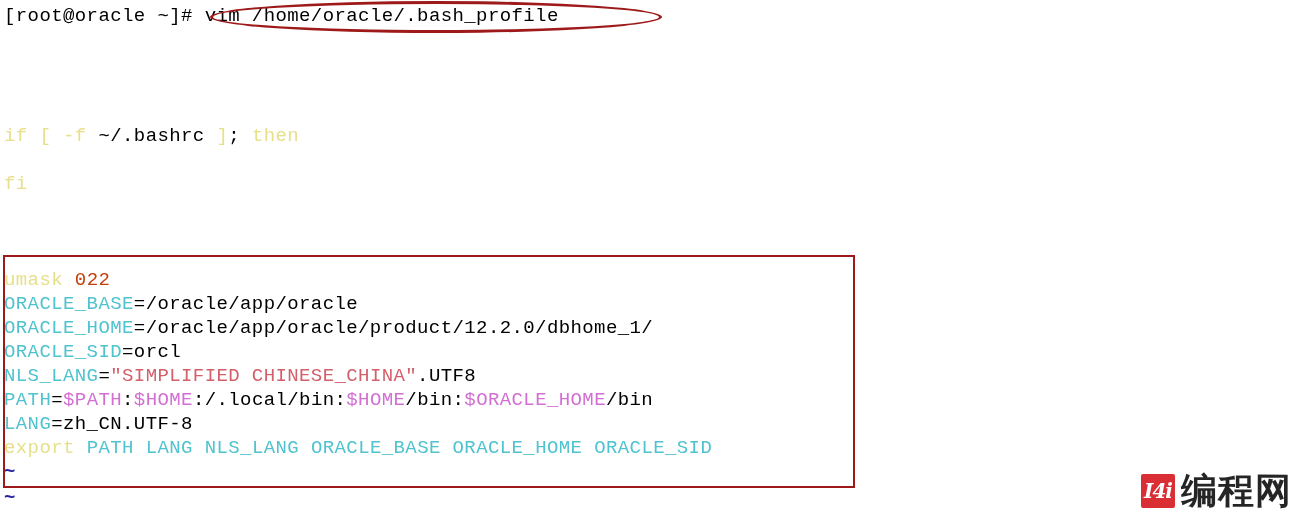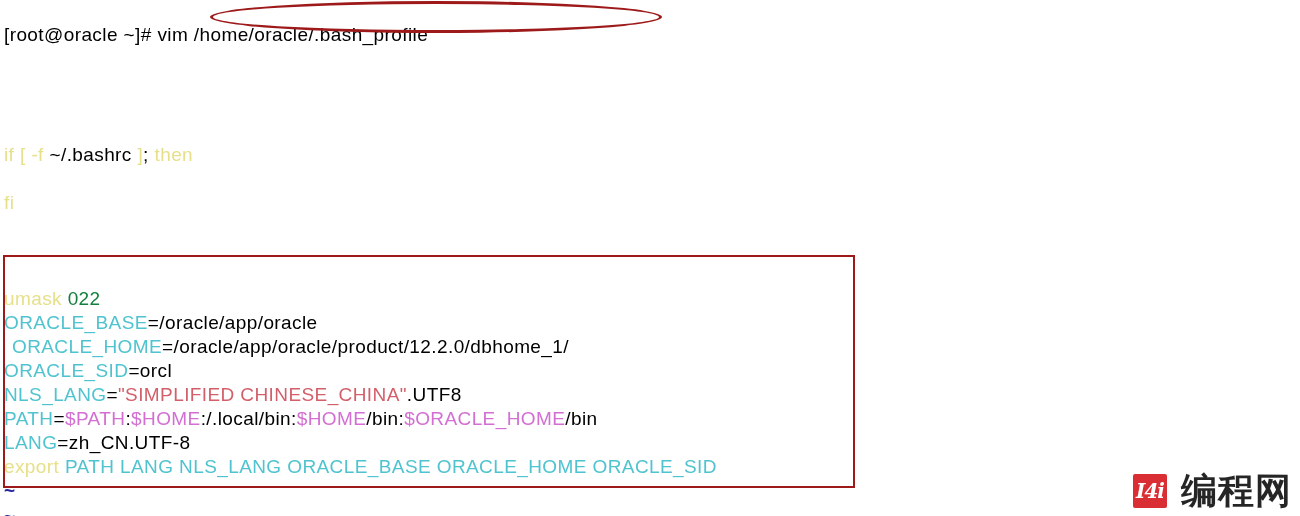--- a/index.html
+++ b/index.html
@@ -25,33 +25,32 @@
     background: #ffffff;
   }
 
   .line {
     position: absolute;
     left: 4px;
     height: 24px;
     line-height: 24px;
     white-space: pre;
     font-size: 19px;
-    font-family: Liberation Sans, sans-serif;
+    font-family: Liberation Mono, monospace;
     letter-spacing: 0.4px;
     color: #000000;
-    margin-top: 19px;
   }
 
   
   .c-black    { color: #000000; }
   .c-comment  { color: #26268f; }   
   .c-keyword  { color: #e6e08a; }   
   .c-ident    { color: #4fc3cf; }   
   .c-string   { color: #d35f6a; }   
-  .c-number   { color: #15803d; }   
+  .c-number   { color: #c2410c; }   
   .c-var      { color: #d36fd3; }   
   .c-tilde    { color: #2323a0; font-weight: bold; }
 
   
   .cursor-box {
     display: inline-block;
     border: 1px solid #2f8f3f;
     background: #e8f5e8;
     padding: 0 1px;
     margin: 0 -1px;
@@ -82,21 +81,21 @@
     pointer-events: none;
   }
 
   
   #watermark {
     position: absolute;
     right: 8px;
     bottom: 8px;
     display: flex;
     align-items: flex-end;
-    gap: 14px;
+    gap: 6px;
     opacity: 0.95;
   }
   #wm-mark {
     width: 34px;
     height: 34px;
     background: #d8232a;
     color: #ffffff;
     font-family: "DejaVu Serif", "Liberation Serif", serif;
     font-style: italic;
     font-weight: bold;
@@ -133,21 +132,21 @@
 
   <div class="line" style="top:196px;"></div>
 
 
   <div class="line" style="top:244px;"></div>
 
   <div class="line" style="top:268px;"><span class="c-keyword">umask</span><span class="c-black"> </span><span class="c-number">022</span></div>
 
   <div class="line" style="top:292px;"><span class="c-ident">ORACLE_BASE</span><span class="c-black">=/oracle/app/oracle</span></div>
 
-  <div class="line" style="top:316px;padding-left:8px;"><span class="c-ident">ORACLE_HOME</span><span class="c-black">=/oracle/app/oracle/product/12.2.0/dbhome_1/</span></div>
+  <div class="line" style="top:316px;"><span class="c-ident">ORACLE_HOME</span><span class="c-black">=/oracle/app/oracle/product/12.2.0/dbhome_1/</span></div>
 
   <div class="line" style="top:340px;"><span class="c-ident">ORACLE_SID</span><span class="c-black">=orcl</span></div>
 
   <div class="line" style="top:364px;"><span class="c-ident">NLS_LANG</span><span class="c-black">=</span><span class="c-string">"SIMPLIFIED CHINESE_CHINA"</span><span class="c-black">.UTF8</span></div>
 
   <div class="line" style="top:388px;"><span class="c-ident">PATH</span><span class="c-black">=</span><span class="c-var">$PATH</span><span class="c-black">:</span><span class="c-var">$HOME</span><span class="c-black">:/.local/bin:</span><span class="c-var">$HOME</span><span class="c-black">/bin:</span><span class="c-var">$ORACLE_HOME</span><span class="c-black">/bin</span></div>
 
   <div class="line" style="top:412px;"><span class="c-ident">LANG</span><span class="c-black">=zh_CN.UTF-8</span></div>
 
   <div class="line" style="top:436px;"><span class="c-keyword">export</span><span class="c-black"> </span><span class="c-ident">PATH</span><span class="c-black"> </span><span class="c-ident">LANG</span><span class="c-black"> </span><span class="c-ident">NLS_LANG</span><span class="c-black"> </span><span class="c-ident">ORACLE_BASE</span><span class="c-black"> </span><span class="c-ident">ORACLE_HOME</span><span class="c-black"> </span><span class="c-ident">ORACLE_SID</span></div>

